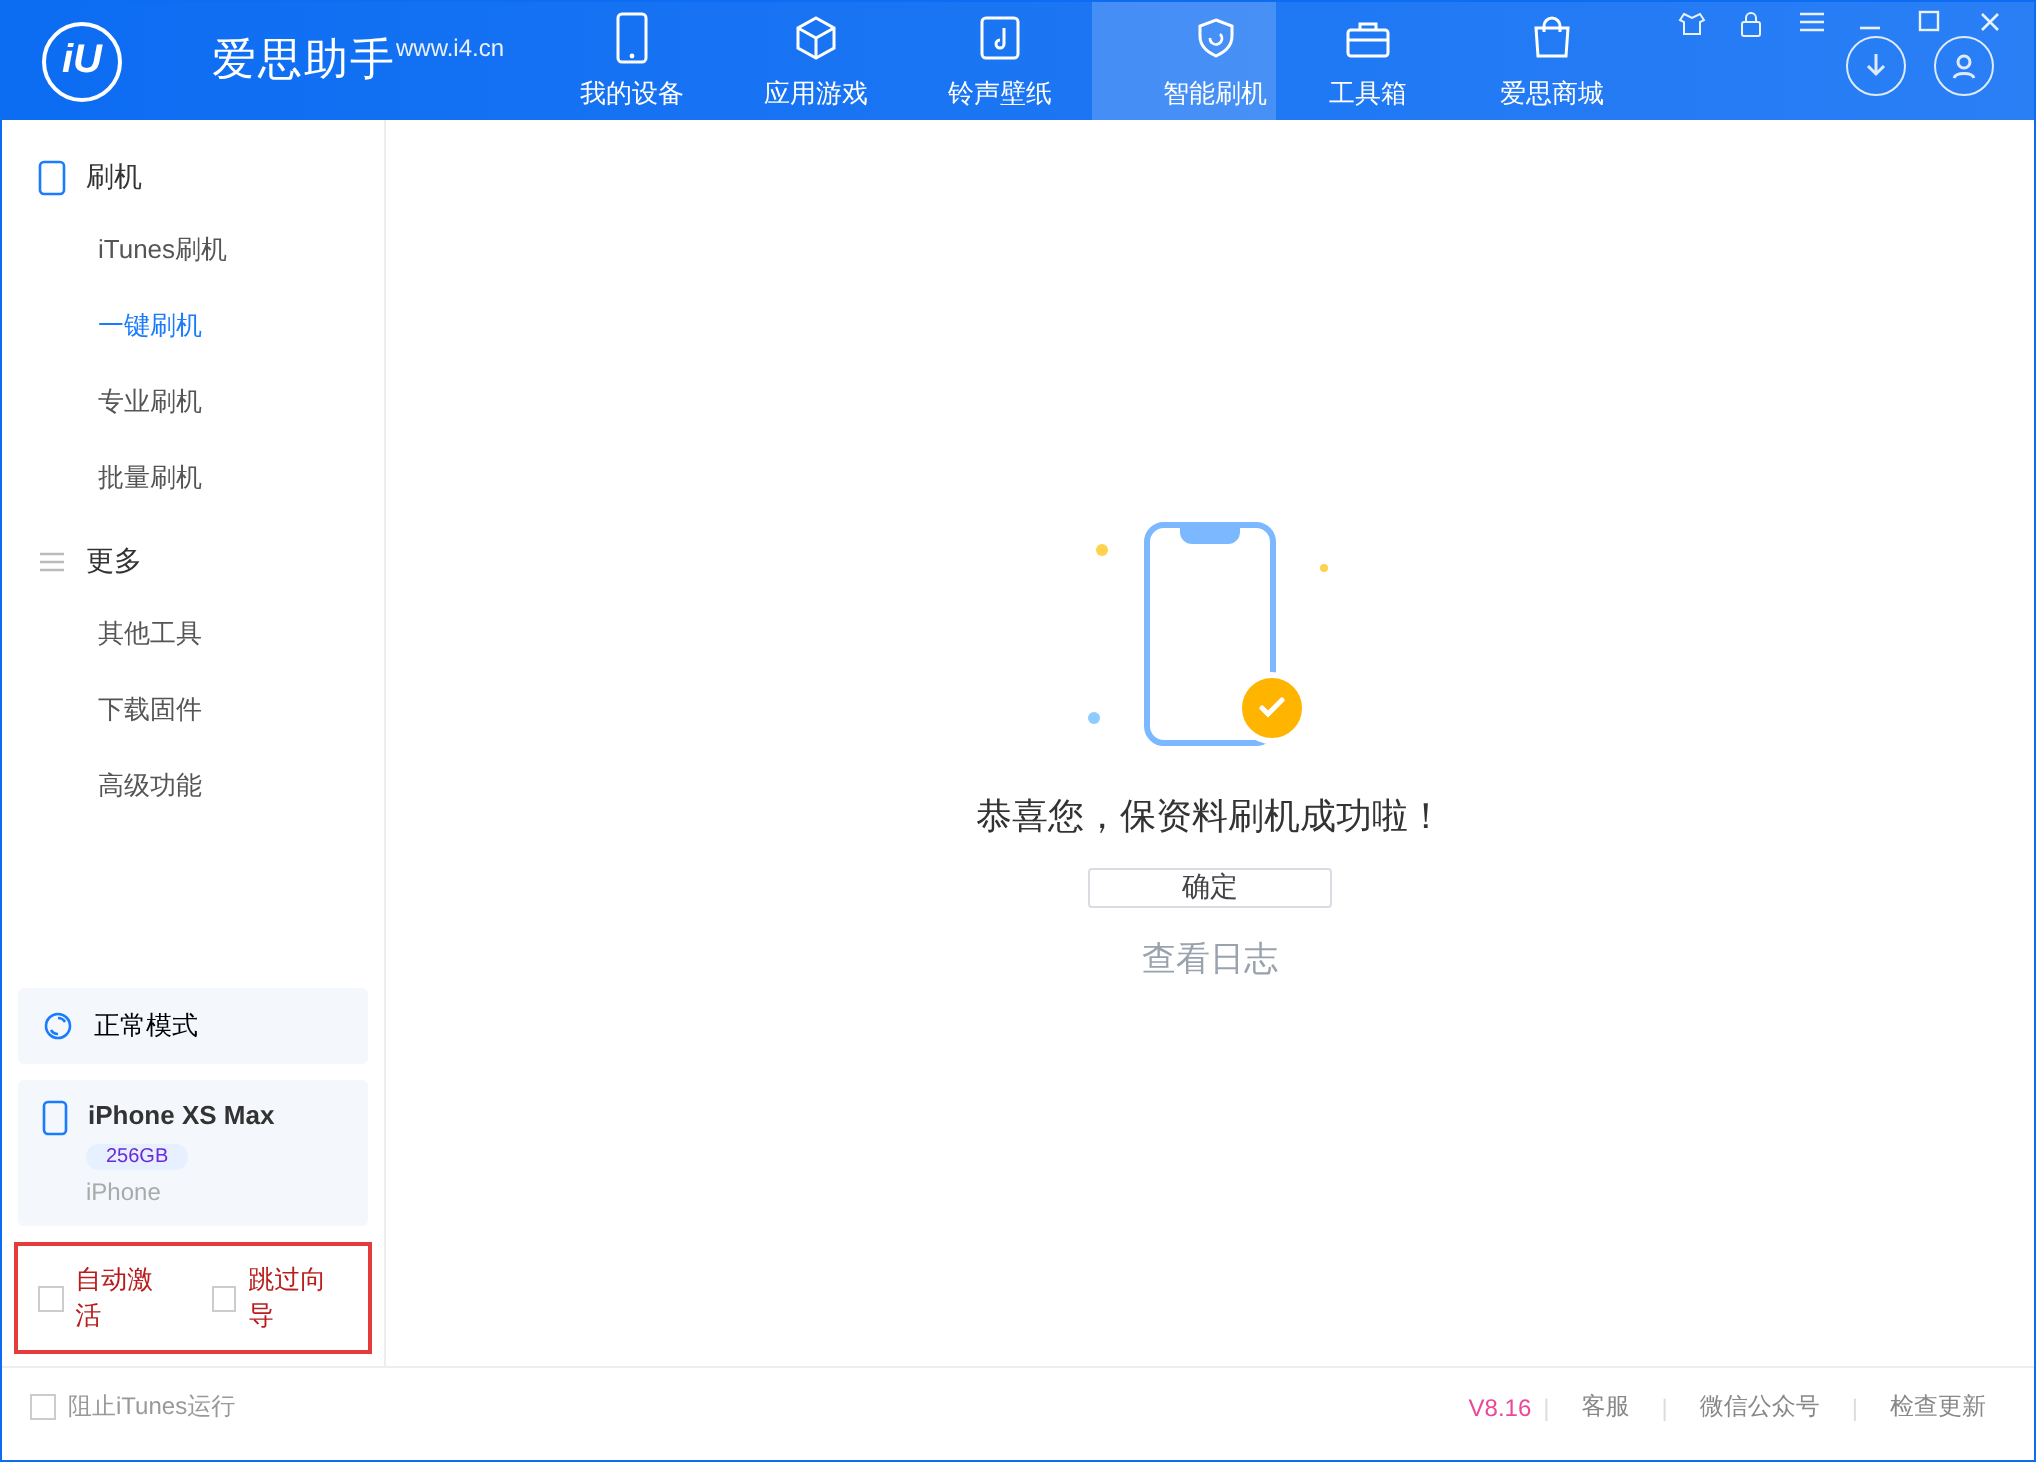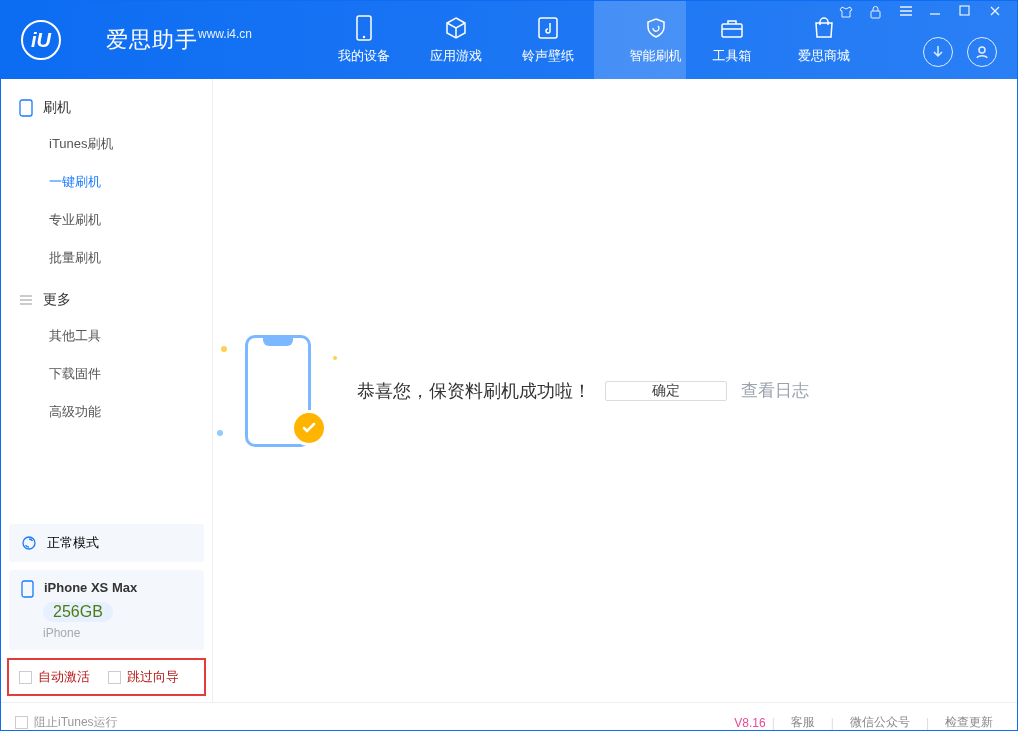--- a/index.html
+++ b/index.html
@@ -5,27 +5,26 @@
 * { margin: 0; padding: 0; box-sizing: border-box; }
 body {
   font-family: "Microsoft YaHei", "PingFang SC", sans-serif;
   background: #fff;
   width: 1018px;
   height: 731px;
   overflow: hidden;
   border: 1px solid #0c6cf2;
 }
 .header {
-  height: 78px;
+  height: 59px;
   background: linear-gradient(to right, #0c6cf2, #2a7ff5);
   display: flex;
   align-items: stretch;
   color: #fff;
   position: relative;
-  gap: 48px;
 }
 .logo-area {
   display: flex;
   align-items: center;
   padding: 0 18px 0 20px;
   min-width: 190px;
 }
 .logo-icon {
   width: 40px; height: 40px;
   border: 2.5px solid #fff;
@@ -70,21 +69,21 @@
   display:flex;
   gap: 14px;
 }
 .hr-icon {
   width:30px; height:30px; border:1.5px solid #fff; border-radius:50%;
   display:flex; align-items:center; justify-content:center; cursor:pointer;
   opacity:.85;
 }
 .body-area { display: flex; height: calc(100% - 78px - 28px); }
 .sidebar {
-  width: 212px;
+  width: 192px;
   border-right: 1px solid #eceef2;
   display: flex;
   flex-direction: column;
 }
 .side-scroll { flex: 1; overflow: hidden; padding-top: 6px;}
 .side-group-hdr {
   display: flex; align-items: center;
   padding: 14px 18px 8px 18px;
   color: #333; font-size: 14px; font-weight: 500;
   gap: 10px;
@@ -103,39 +102,39 @@
   padding: 10px 12px;
   margin-bottom: 8px;
   display: flex;
   align-items: center;
   gap: 10px;
   font-size: 13px;
 }
 .device-card { flex-direction: column; align-items: flex-start; gap:4px;}
 .device-top { display:flex; gap:10px;}
 .storage-badge {
-  background:#e6f0ff; color:#4d7c0f; font-size:16px;
+  background:#e6f0ff; color:#6d28d9; font-size:10px;
   padding:1px 10px; border-radius: 10px; margin-left: 22px;
 }
 .device-sub { color:#aaa; font-size:12px; margin-left:22px;}
 .checkbox-row {
   border: 2px solid #e43b3b;
   padding: 8px 10px;
   display:flex; gap: 18px;
   font-size: 13px; color:#b91c1c;
   margin: 0 -2px -2px -2px;
 }
 .cb { display:flex; align-items:center; gap:6px; cursor:pointer;}
 .cb-box { width:13px; height:13px; border:1px solid #ccc; background:#fff;}
 .main {
   flex: 1;
   display: flex;
-  flex-direction: row;
-  align-items: center;
-  justify-content: flex-start;
+  flex-direction: column;
+  align-items: center;
+  justify-content: center;
   gap: 14px;
 }
 .phone-illus {
   width: 130px; height: 130px; position:relative;
   display:flex; align-items:center; justify-content:center;
 }
 .phone-body {
   width: 66px; height: 112px;
   background:#fff;
   border: 3px solid #7bb8ff;

